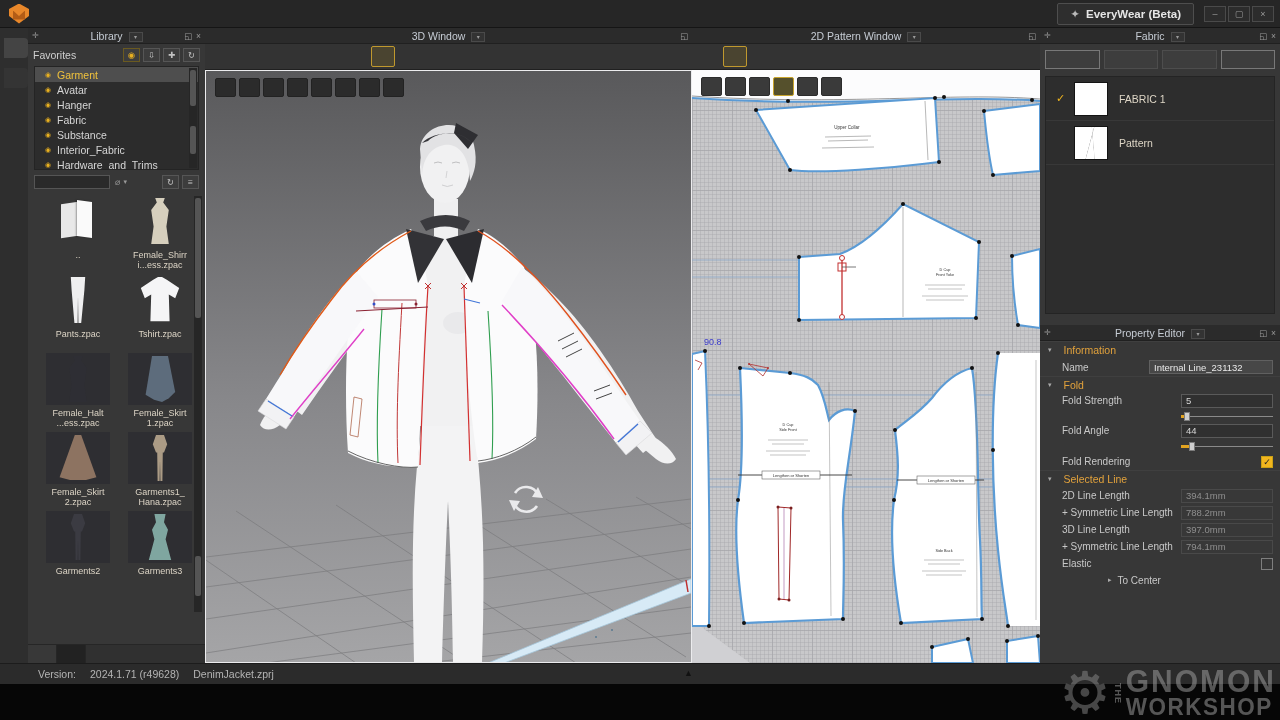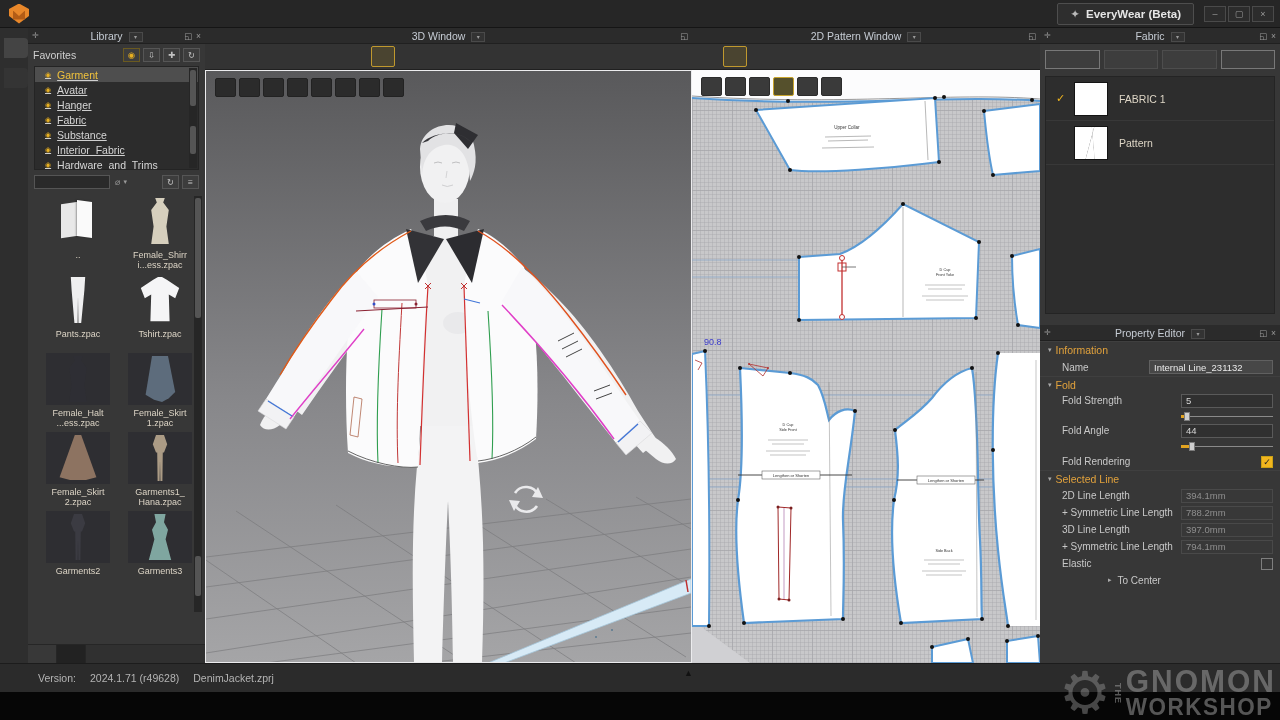--- a/index.html
+++ b/index.html
@@ -40,21 +40,21 @@
   .panel-hicons{margin-left:auto;display:flex;gap:4px;margin-right:4px;z-index:2;}
   .panel-hicon{color:#9a9a9a;font-size:8.5px;}
   
   .library{position:absolute;left:28px;top:28px;width:177px;height:635px;background:#373737;z-index:4;}
   .fav-row{display:flex;align-items:center;height:22px;padding:0 5px;}
   .fav-label{color:#cfcfcf;font-size:10.5px;}
   .fav-btns{margin-left:auto;display:flex;gap:3px;}
   .mini-btn{width:17px;height:14px;border:1px solid #565656;background:#3d3d3d;color:#c2c2c2;font-size:8.5px;
             display:flex;align-items:center;justify-content:center;}
   .mini-btn.gold{color:#e8b020;border-color:#6a5a20;}
-  .fav-list{margin:0 6px;height:104px;background:#2c2c2c;border:1px solid #242424;overflow:hidden;position:relative;text-decoration:underline;}
+  .fav-list{margin:0 6px;height:104px;background:#2c2c2c;border:1px solid #242424;overflow:hidden;position:relative;}
   .fav-item{display:flex;align-items:center;height:15px;padding-left:10px;gap:6px;color:#d6d6d6;font-size:10.5px;}
   .fav-item .fav-ic{color:#e8b020;font-size:7px;}
   .fav-item.selected{background:#4e4e4e;color:#f0c23c;}
   .vscroll{position:absolute;right:1px;top:1px;bottom:1px;width:8px;background:#262626;}
   .vscroll .vthumb{position:absolute;left:1px;width:6px;background:#555;border-radius:2px;}
   .search-row{display:flex;align-items:center;gap:3px;padding:5px 6px 4px 6px;}
   .search-input{width:76px;height:14px;background:#2a2a2a;border:1px solid #555;}
   .search-ic{color:#9a9a9a;font-size:9px;margin-left:2px;}
   .search-dd{color:#9a9a9a;font-size:7px;}
   .search-right{margin-left:auto;display:flex;gap:3px;}
@@ -119,21 +119,21 @@
   .fab-check{width:18px;color:#f0b51e;font-size:11px;visibility:hidden;}
   .fabric-row.checked .fab-check{visibility:visible;}
   .fab-swatch{width:34px;height:34px;background:#fff;border:1px solid #141414;margin-right:11px;}
   .fabric-row.sw-sketch .fab-swatch{background:
       linear-gradient(105deg,transparent 46%,#c9c9c9 47%,transparent 49%),
       linear-gradient(85deg,transparent 55%,#d4d4d4 56%,transparent 58%),
       linear-gradient(#fff,#fff);}
   .fab-name{color:#ded6c6;font-size:10.5px;}
   
   .prop-panel{position:absolute;left:0;top:297px;width:240px;height:338px;background:#373737;}
-  .sec-header{display:flex;align-items:center;height:17px;border-top:1px solid #3f3f3f;padding-left:8px;gap:4px;}
+  .sec-header{display:flex;align-items:center;height:17px;border-top:1px solid #3f3f3f;padding-left:8px;gap:12px;}
   .sec-arrow{color:#aaa;font-size:7px;}
   .sec-label{color:#e2a23c;font-size:10.5px;}
   .prop-row{display:flex;align-items:center;height:17px;padding:0 7px 0 22px;}
   .prop-row.tall{height:18px;}
   .prop-label{color:#c8c8c8;font-size:10px;}
   .prop-row .spacer{flex:1;}
   .prop-field{width:92px;height:14px;background:#303030;border:1px solid #5a5a5a;color:#d6d6d6;
               font-size:9.5px;display:flex;align-items:center;padding-left:4px;}
   .prop-field.wide{width:124px;background:#474747;border-color:#606060;color:#eaeaea;}
   .prop-field.ro{background:#383838;border-color:#494949;color:#8f8f8f;}
@@ -141,21 +141,21 @@
   .fold-row .slider-wrap{width:92px;height:11px;position:relative;margin-left:auto;}
   .fold-row .slider-track{position:absolute;left:0;right:0;top:5px;height:1px;background:#8a8a8a;}
   .fold-row .slider-fill{position:absolute;left:0;top:4px;width:8px;height:3px;background:#e2a320;}
   .slider-thumb{position:absolute;top:1px;width:6px;height:9px;background:#cfcfcf;border:1px solid #7c7c7c;}
   .checkbox{width:12px;height:12px;border:1px solid #7e7e7e;background:transparent;display:flex;
             align-items:center;justify-content:center;font-size:9px;color:#222;}
   .checkbox.on{background:#f2b61e;border-color:#caa016;}
   .tocenter-row{display:flex;align-items:center;height:16px;padding-left:24px;gap:6px;margin-left:44px;}
   .tri-right{color:#aaa;font-size:7px;}
   
-  .statusbar{position:absolute;left:0;top:663px;width:1280px;height:29px;background:#2b2b2b;
+  .statusbar{position:absolute;left:0;top:663px;width:1280px;height:21px;background:#2b2b2b;
              border-top:1px solid #1c1c1c;display:flex;align-items:center;z-index:20;}
   .status-left{margin-left:38px;display:flex;gap:14px;color:#b4b4b4;font-size:10.5px;}
   .status-expand{position:absolute;left:684px;top:4px;color:#111;font-size:9px;}
   .status-icons{margin-left:auto;margin-right:14px;display:flex;gap:9px;z-index:45;}
   .status-icon{color:#a8a8a8;font-size:13px;}
   .blackband{position:absolute;left:0;top:684px;width:1280px;height:36px;background:#060606;}
   .watermark{position:absolute;right:4px;bottom:-2px;z-index:40;display:flex;align-items:center;
              color:rgba(165,165,165,.5);pointer-events:none;}
   .wm-gear{font-size:58px;line-height:58px;color:rgba(150,150,150,.45);margin-right:-6px;}
   .wm-the{writing-mode:vertical-rl;font-size:9px;letter-spacing:1px;font-weight:bold;margin:0 3px 0 8px;

